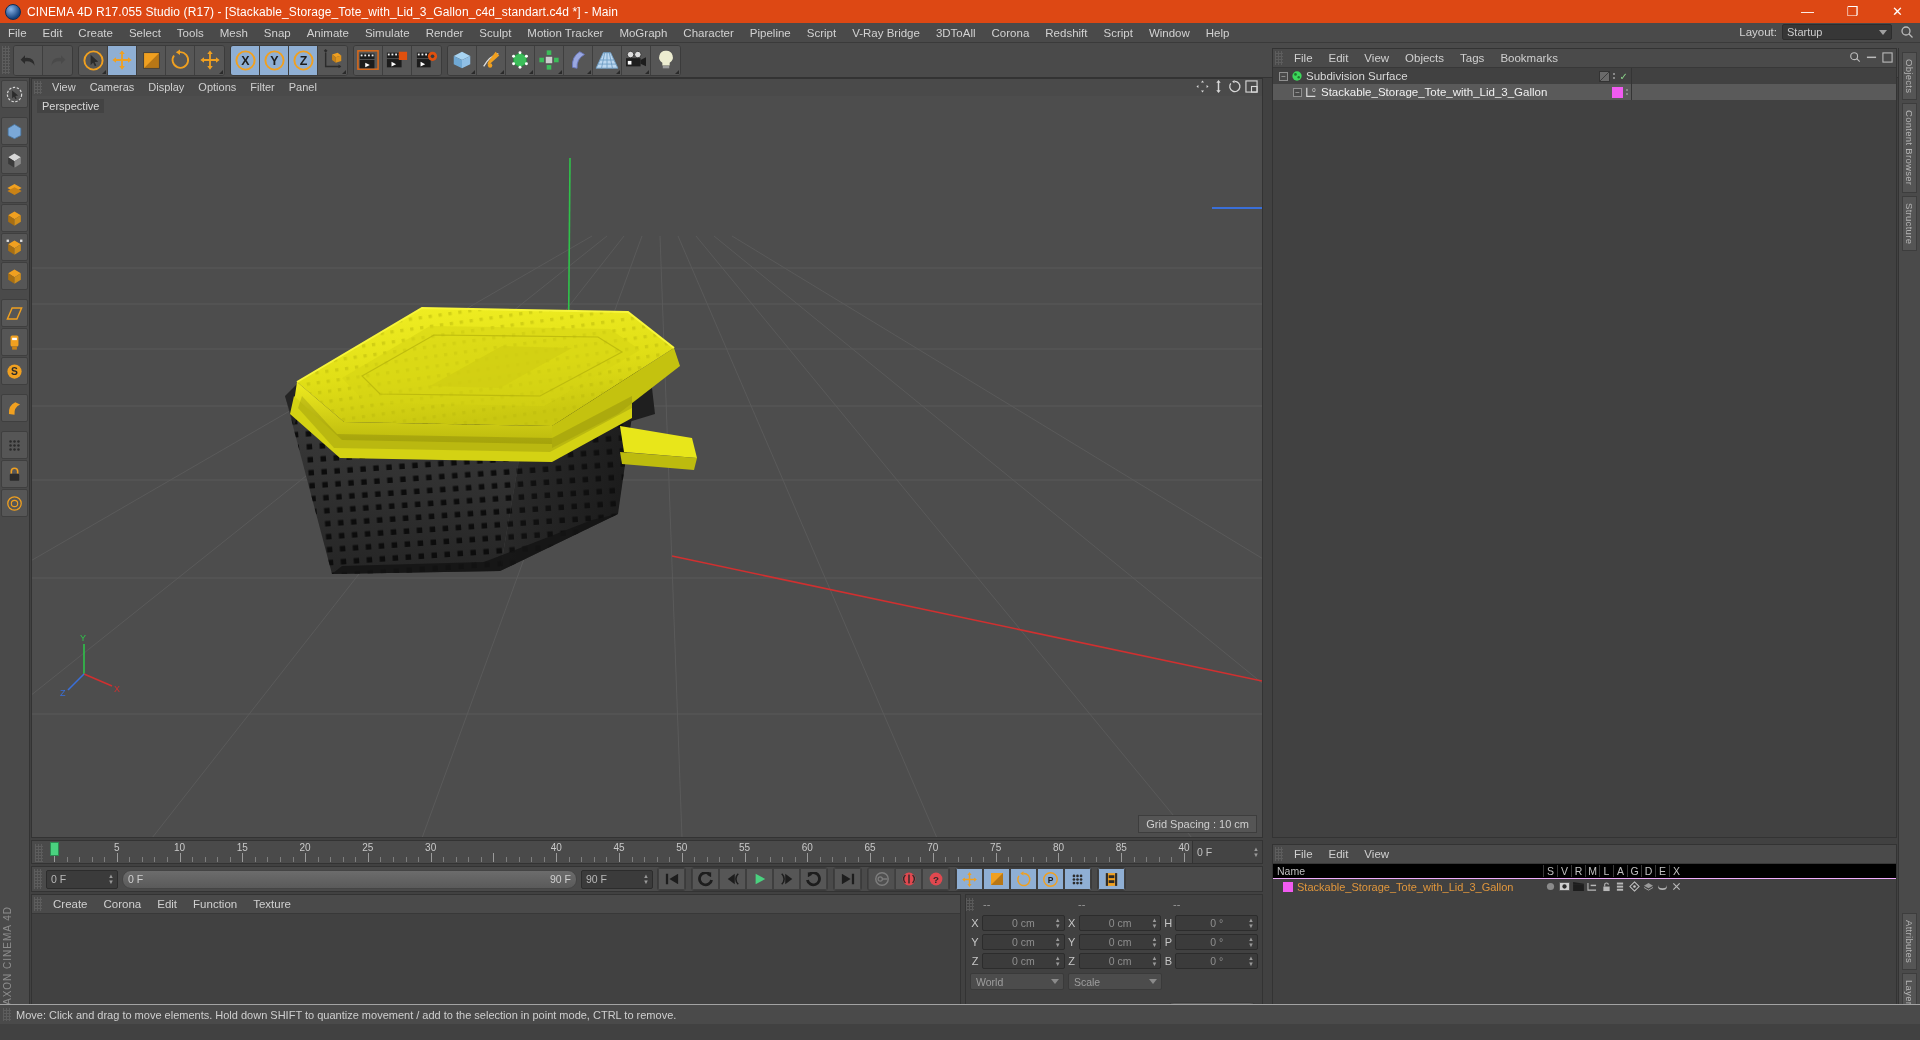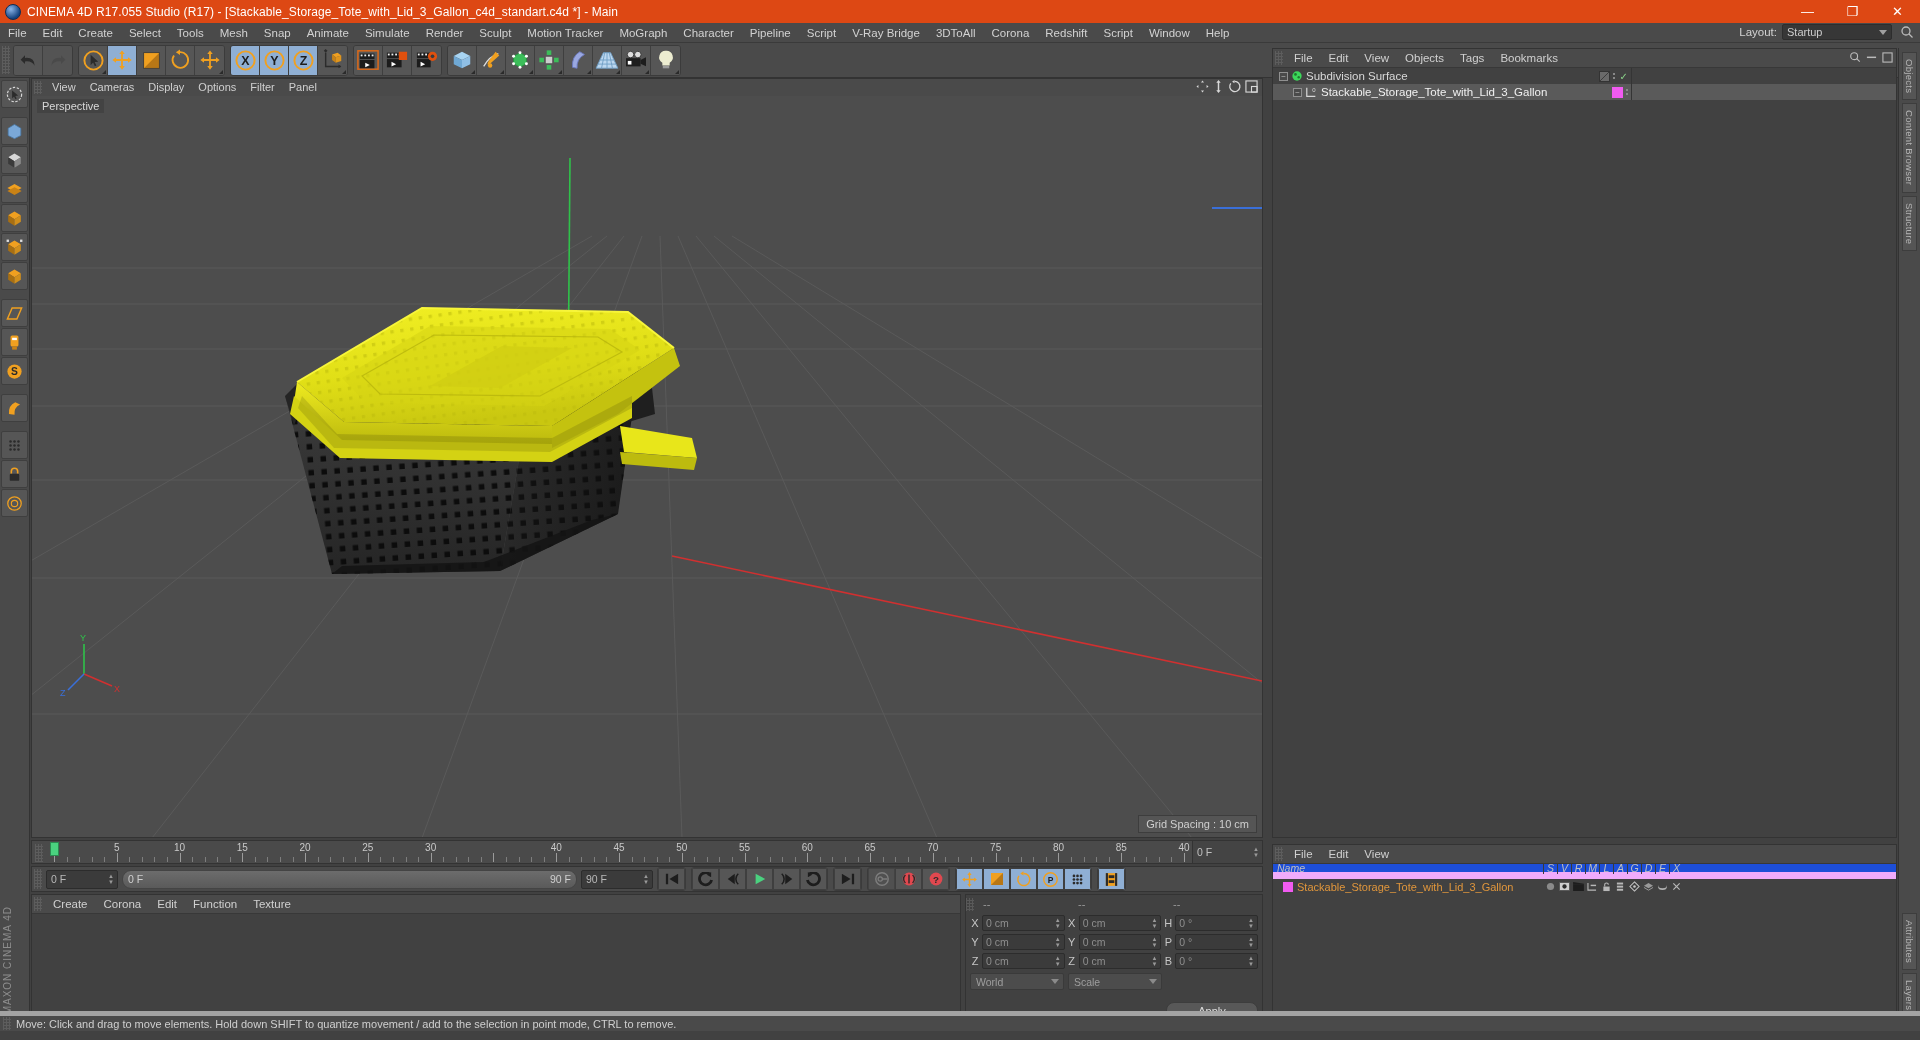--- a/index.html
+++ b/index.html
@@ -278,21 +278,21 @@
     font-size: 11px; color: #9a9a9a;
   }
   .coordhdr .grip { height: 13px; }
   .coordhdr span { flex: 1; text-align: left; padding-left: 6px; }
   .coordgrid { padding: 2px 4px 0 4px; }
   .crow { display: flex; align-items: center; margin-bottom: 3px; gap: 2px; }
   .clabel { width: 10px; font-size: 11px; color: #c6c6c6; text-align: center; flex: none; }
   .cfield {
     flex: 1; height: 16px; background: #3b3b3b; border: 1px solid #2c2c2c;
     border-radius: 2px; font-size: 10.5px; color: #8e8e8e;
-    display: flex; align-items: center; padding: 0 3px; position: relative;
+    display: flex; align-items: center; padding: 0 3px; position: relative; justify-content: center;
   }
   .crowbtns { display: flex; gap: 4px; padding: 1px 4px 0 4px; }
   .csel {
     flex: 1; height: 17px; background: #4c4c4c; border: 1px solid #3a3a3a;
     border-radius: 2px; font-size: 10.5px; color: #9e9e9e;
     display: flex; align-items: center; padding: 0 5px; position: relative;
   }
   .csel .arw {
     position: absolute; right: 4px;
     border-left: 4px solid transparent; border-right: 4px solid transparent;
@@ -304,37 +304,37 @@
     display: flex; align-items: center; justify-content: center; margin-top: 29px;
   }
 
   
   .layermgr {
     position: absolute; left: 1272px; top: 844px;
     width: 625px; height: 176px;
     background: #414141; border: 1px solid #333;
   }
   .lmcolhdr {
-    height: 15px; background: #1d4ed8; display: flex; align-items: center;
-    font-size: 10.5px; color: #c0c0c0; border-bottom: 7px solid #f0abfc; font-style: italic;
+    height: 15px; background: #000000; display: flex; align-items: center;
+    font-size: 10.5px; color: #c0c0c0; border-bottom: 1px solid #f0abfc;
   }
   .lmcolhdr .nm { width: 270px; padding-left: 4px; }
   .lmcolhdr .cc {
     width: 14px; text-align: center; border-left: 1px solid #3a3a3a;
   }
   .lmrow {
     height: 15px; display: flex; align-items: center; font-size: 11px;
   }
   .lmrow .nm { width: 270px; display: flex; align-items: center; padding-left: 10px; gap: 4px; color: #e0963c; }
   .lmicon { width: 14px; display: flex; align-items: center; justify-content: center; }
 
   
   .statusbar {
-    position: absolute; left: 0; bottom: 9px; width: 1920px; height: 20px;
-    background: #4a4a4a; border-top: 5px solid #a3a3a3;
+    position: absolute; left: 0; bottom: 16px; width: 1920px; height: 20px;
+    background: #4a4a4a; border-top: 1px solid #a3a3a3;
     display: flex; align-items: center; font-size: 11px; color: #cfcfcf;
   }
   .statusbar .grip { height: 13px; margin: 0 5px 0 3px; }
 
   .o { fill: #f0a020; }
   .ou { stroke: #f0a020; fill: none; stroke-width: 2; }
 </style>
 </head>
 <body>
 

